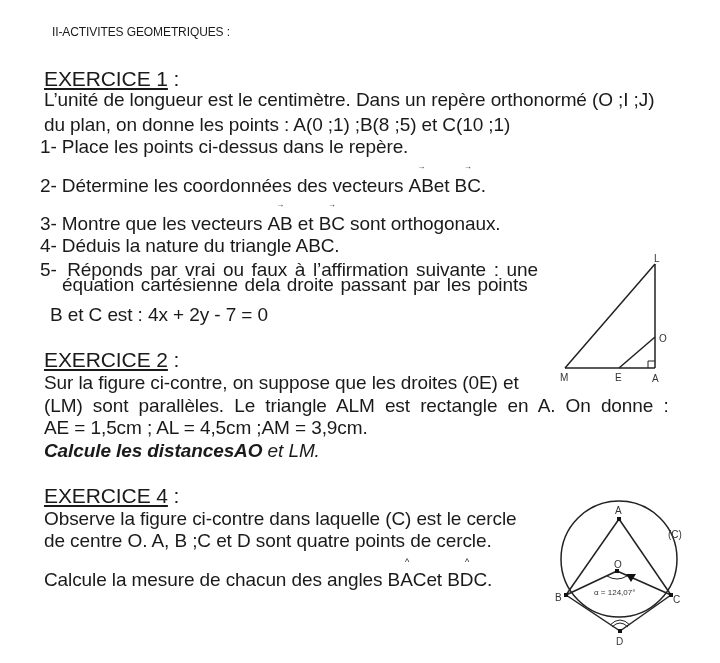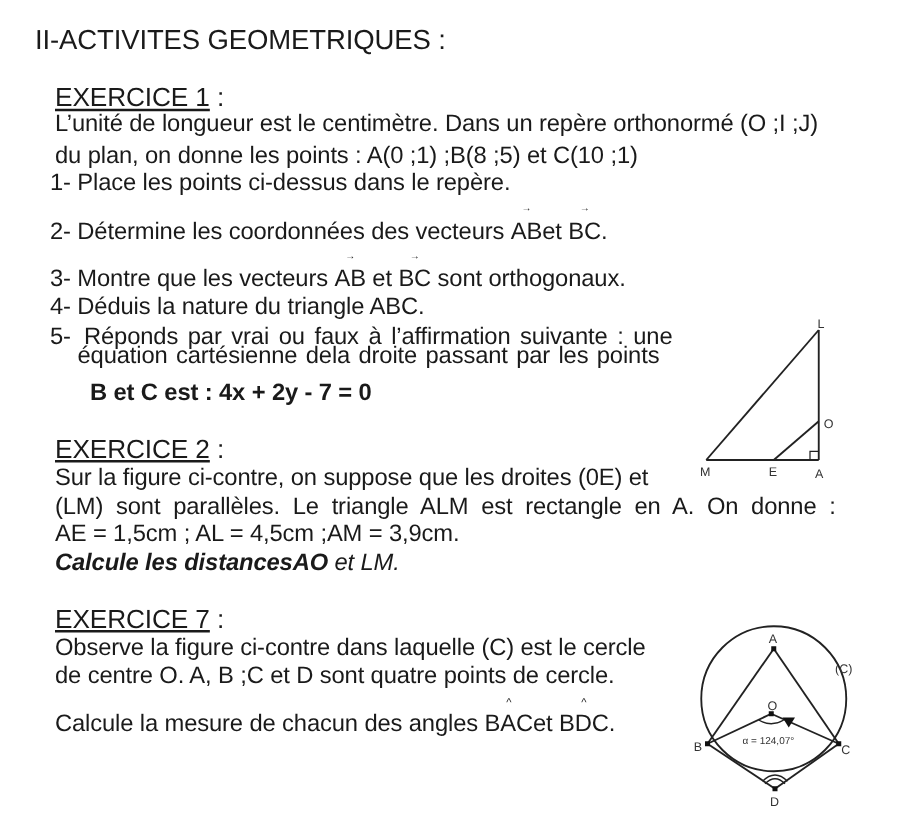--- a/index.html
+++ b/index.html
@@ -2,21 +2,21 @@
 <html><head>
   <meta charset="utf-8">
   <style>
     html, body { margin: 0; padding: 0; background: #ffffff; }
     body {
       width: 720px; height: 663px; position: relative; overflow: hidden;
       font-family: "Liberation Sans", sans-serif; color: #1a1a1a;
     }
     .abs { position: absolute; white-space: nowrap; }
     .t { font-size: 19px; line-height: 20px; letter-spacing: -0.1px; }
-    .title { left: 28px; top: 22px; font-size: 22px; }
+    .title { left: 52px; top: 22px; font-size: 12px; }
     .ex-head { font-size: 21px; }
     .ex-head .u { text-decoration: underline; }
     .vec { position: relative; display: inline-block; }
     .vec::before {
       content: "\2192"; position: absolute; left: 50%; transform: translateX(-50%);
       top: -13px; font-size: 8px; line-height: 8px;
     }
     .hat { position: relative; display: inline-block; }
     .hat::before {
       content: "^"; position: absolute; left: 50%; transform: translateX(-50%);
@@ -42,21 +42,21 @@
 </div>
 <div class="abs t" style="left:40px; top:214px;">
   <span>3- Montre que les vecteurs </span><span class="vec">AB</span><span> et </span><span class="vec">BC</span><span> sont orthogonaux.</span>
 </div>
 <div class="abs t" style="left:40px; top:236px;">4- Déduis la nature du triangle ABC.</div>
 <div class="abs t" style="left:40px; top:260px;">5-</div>
 <div class="abs t just" style="left:62px; top:260px; width:476px;">
   <span style="word-spacing:2.5px;">Réponds par vrai ou faux à l’affirmation suivante : une</span>
 </div>
 <div class="abs t" style="left:62px; top:275px; word-spacing:1.5px;">équation cartésienne dela droite passant par les points</div>
-<div class="abs t" style="left:72px; top:305px;font-weight:bold;">B et C est : 4x + 2y - 7 = 0</div>
+<div class="abs t" style="left:50px; top:305px;">B et C est : 4x + 2y - 7 = 0</div>
 
 <div class="abs t ex-head" style="left:44px; top:350px;">
   <span class="u">EXERCICE 2</span><span> :</span>
 </div>
 <div class="abs t" style="left:44px; top:373px;">Sur la figure ci-contre, on suppose que les droites (0E) et</div>
 <div class="abs t" style="left:44px; top:396px; word-spacing:5px;">(LM) sont parallèles. Le triangle ALM est rectangle en A. On donne :</div>
 <div class="abs t" style="left:44px; top:418px;">AE = 1,5cm ; AL = 4,5cm ;AM = 3,9cm.</div>
 <div class="abs t" style="left:44px; top:441px;font-style:italic;">
   <span class="bold">Calcule les distancesAO</span><span> et LM.</span>
 </div>
@@ -68,21 +68,21 @@
   <line x1="71" y1="120" x2="107" y2="89" stroke="#222" stroke-width="1.5"></line>
   <polyline points="100,120 100,113 107,113" fill="none" stroke="#222" stroke-width="1"></polyline>
   <text x="106" y="14" font-size="10" fill="#333">L</text>
   <text x="111" y="94" font-size="10" fill="#333">O</text>
   <text x="12" y="133" font-size="10" fill="#333">M</text>
   <text x="67" y="133" font-size="10" fill="#333">E</text>
   <text x="104" y="134" font-size="10" fill="#333">A</text>
 </svg>
 
 <div class="abs t ex-head" style="left:44px; top:486px;">
-  <span class="u">EXERCICE 7</span><span> :</span>
+  <span class="u">EXERCICE 4</span><span> :</span>
 </div>
 <div class="abs t" style="left:44px; top:509px;">Observe la figure ci-contre dans laquelle (C) est le cercle</div>
 <div class="abs t" style="left:44px; top:531px;">de centre O.  A, B ;C et D sont quatre points de cercle.</div>
 <div class="abs t" style="left:44px; top:570px;">
   <span>Calcule la mesure de chacun des angles </span><span class="hat">BAC</span><span>et </span><span class="hat">BDC</span><span>.</span>
 </div>
 
 <svg class="abs" style="left:550px; top:500px;" width="170" height="163">
   <circle cx="69" cy="59" r="58" fill="none" stroke="#222" stroke-width="1.5"></circle>
   <line x1="69" y1="19" x2="16" y2="95" stroke="#222" stroke-width="1.5"></line>

